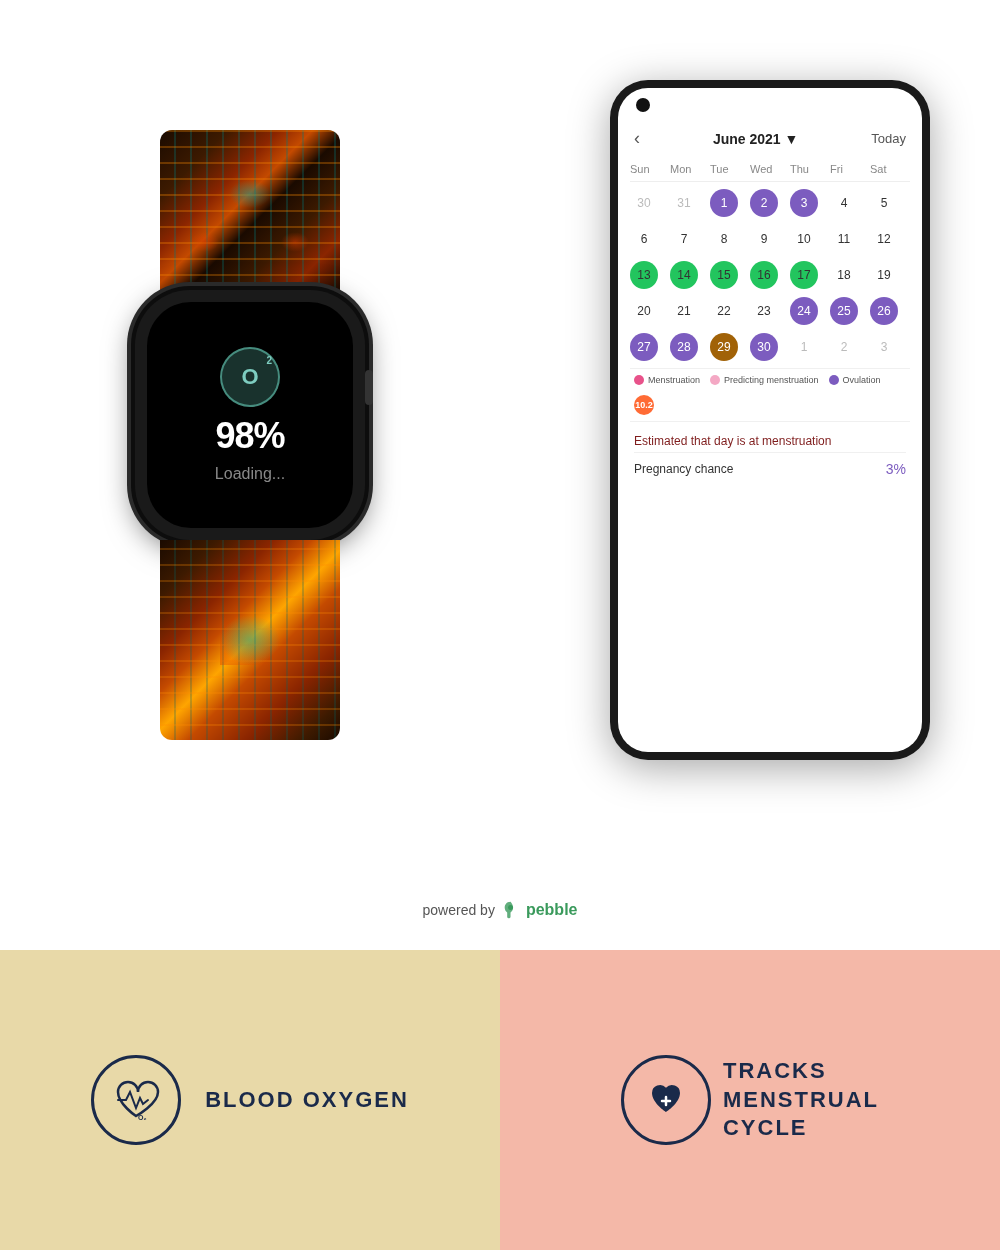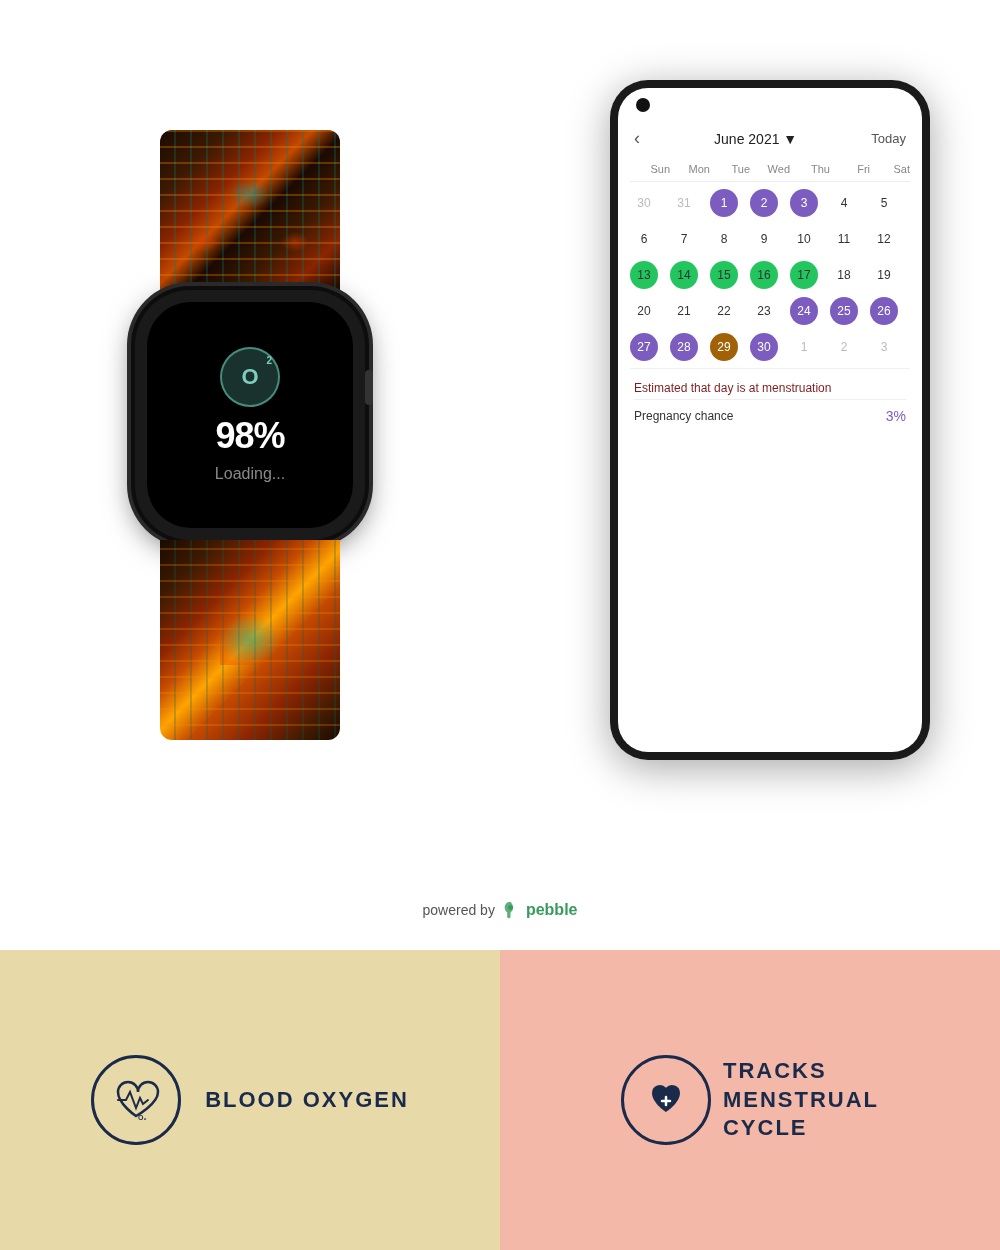--- a/index.html
+++ b/index.html
@@ -226,33 +226,33 @@
     }
 
     .cal-nav-back {
       font-size: 18px;
       color: #555;
       cursor: pointer;
     }
 
     .cal-month-title {
       font-size: 14px;
-      font-weight: 400;
+      font-weight: 700;
       color: #222;
     }
 
     .cal-today-btn {
       font-size: 13px;
       color: #555;
     }
 
     .cal-days-header {
       display: grid;
       grid-template-columns: repeat(7, 1fr);
-      text-align: right;
+      text-align: left;
       padding: 4px 0;
       border-bottom: 1px solid #eee;
     }
 
     .cal-day-label {
       font-size: 11px;
       color: #888;
       padding: 2px 0;
     }
 
@@ -602,20 +602,37 @@
                 <span class="day-circle">1</span>
               </div>
             <div class="cal-cell other-month">
                 <span class="day-circle">2</span>
               </div>
             <div class="cal-cell other-month">
                 <span class="day-circle">3</span>
               </div>
           </div>
 
+          <div class="legend">
+            <div class="legend-item">
+              <div class="legend-dot dot-red"></div>
+              <span>Menstruation</span>
+            </div>
+            <div class="legend-item">
+              <div class="legend-dot dot-pink"></div>
+              <span>Predicting menstruation</span>
+            </div>
+            <div class="legend-item">
+              <div class="legend-dot dot-purple"></div>
+              <span>Ovulation</span>
+            </div>
+            <div class="legend-badge">
+              <span>10.2</span>
+            </div>
+          </div>
 
           <div class="cal-info">
             <div class="cal-info-text">Estimated that day is at menstruation</div>
             <div class="cal-info-row">
               <span class="cal-info-label">Pregnancy chance</span>
               <span class="cal-info-value">3%</span>
             </div>
           </div>
 
         </div>

